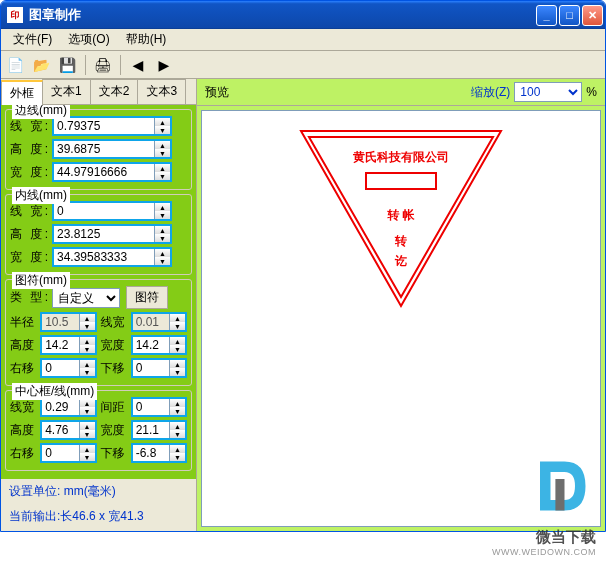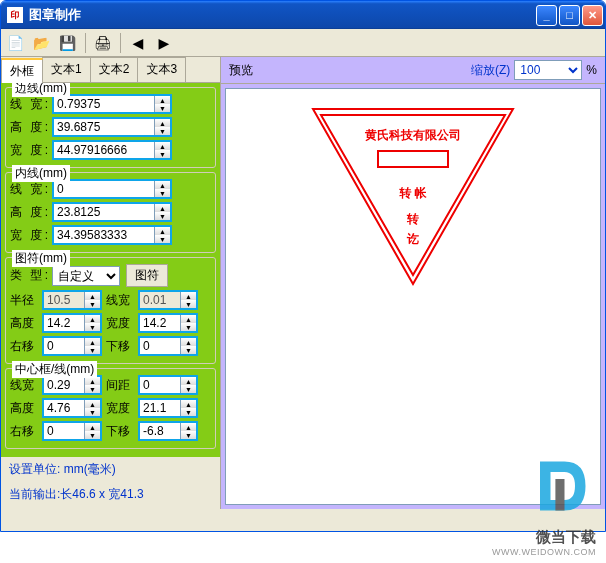--- a/index.html
+++ b/index.html
@@ -11,41 +11,41 @@
 .win-btns{display:flex;gap:2px}
 .win-btn{width:21px;height:21px;border:1px solid #fff;border-radius:3px;display:flex;align-items:center;justify-content:center;color:#fff;font-weight:bold;font-size:11px;cursor:pointer}
 .win-min,.win-max{background:linear-gradient(to bottom,#3c87ff,#1055c5)}
 .win-close{background:linear-gradient(to bottom,#ff9a8a,#e0563a)}
 .menubar{height:22px;background:#ece9d8;display:flex;align-items:center;padding:0 4px;border-bottom:1px solid #aca899}
 .menu-item{padding:2px 8px;cursor:pointer}
 .toolbar{height:28px;background:#ece9d8;border-bottom:1px solid #aca899;display:flex;align-items:center;padding:0 6px;gap:8px}
 .tb-btn{width:18px;height:18px;display:flex;align-items:center;justify-content:center;cursor:pointer;font-size:14px}
 .tb-sep{width:1px;height:20px;background:#aca899}
 .body{display:flex;height:calc(100% - 78px)}
-.left-pane{width:220px;background:#ece9d8;border-right:1px solid #aca899;height:100%}
+.left-pane{width:196px;background:#ece9d8;border-right:1px solid #aca899;height:100%}
 .tabs{display:flex;background:#ece9d8;border-bottom:1px solid #aca899}
 .tab{padding:3px 8px;border:1px solid #aca899;border-bottom:none;background:#ece9d8;margin-right:-1px;cursor:pointer;font-size:12px}
 .tab.active{background:#fff;position:relative;top:1px;border-top:2px solid #ffc73c}
 .panel{background:#84cc16;padding:4px;overflow-y:auto}
 .group{border:1px solid #d0cdb8;border-radius:3px;margin-bottom:4px;padding:6px 4px 4px;position:relative}
 .group-title{position:absolute;top:-8px;left:6px;background:#fff;padding:0 3px;font-size:12px}
 .row{display:flex;align-items:center;margin-bottom:3px}
 .row2{display:flex;align-items:center;margin-bottom:3px;gap:4px}
 .lbl{width:42px;text-align:justify;text-align-last:justify;padding-right:4px}
 .lbl2{width:28px}
 .spinner{display:flex;border:2px solid #0ea5e9;background:#fff;height:20px}
 .spinner input{border:none;outline:none;padding:1px 3px;width:100%;font-size:12px}
 .spin-btns{display:flex;flex-direction:column;border-left:1px solid #7f9db9}
 .spin-up,.spin-down{width:15px;height:9px;background:linear-gradient(#fff,#ddd);border:none;font-size:7px;line-height:7px;cursor:pointer;display:flex;align-items:center;justify-content:center}
 .spinner.w1{width:120px}
 .spinner.w2{width:60px}
 .select{border:1px solid #7f9db9;background:#fff;height:20px;padding:1px;font-size:12px;width:68px}
 .btn{border:1px solid #aca899;background:#ece9d8;padding:2px 8px;cursor:pointer;font-size:12px}
 .info-text{color:#0033cc;padding:4px 8px;font-size:12px}
-.right-pane{flex:1;background:#c4b5fd;display:flex;flex-direction:column}
+.right-pane{flex:1;background:#bef264;display:flex;flex-direction:column}
 .preview-header{display:flex;align-items:center;padding:3px 8px;border-bottom:1px solid #aca899}
 .preview-label{flex:1}
 .zoom-area{display:flex;align-items:center;gap:4px}
 .zoom-select{border:1px solid #7f9db9;background:#fff;padding:1px;width:68px;color:#0033cc;font-size:12px}
 .preview-canvas{flex:1;background:#fff;margin:4px;border:1px solid #7f9db9;position:relative;display:flex;align-items:flex-start;justify-content:center}
 .stamp{position:relative;width:240px;height:200px}
 .tri{stroke:#e00;stroke-width:2;fill:none}
 .stamp-text{fill:#e00;font-family:"SimSun";font-weight:bold}
 .watermark{position:absolute;right:10px;bottom:6px;text-align:right;opacity:0.85}
 .wm-logo{width:70px;height:70px;margin:0 auto 4px}
@@ -59,20 +59,25 @@
   <div class="titlebar">
     <div class="app-icon">印</div>
     <div class="title-text">图章制作</div>
     <div class="win-btns">
       <div class="win-btn win-min">_</div>
       <div class="win-btn win-max">□</div>
       <div class="win-btn win-close">✕</div>
     </div>
   </div>
 
+  <div class="menubar">
+    <div class="menu-item">文件(F)</div>
+    <div class="menu-item">选项(O)</div>
+    <div class="menu-item">帮助(H)</div>
+  </div>
 
   <div class="toolbar">
     <div class="tb-btn">📄</div>
     <div class="tb-btn">📂</div>
     <div class="tb-btn">💾</div>
     <div class="tb-sep"></div>
     <div class="tb-btn">🖨</div>
     <div class="tb-sep"></div>
     <div class="tb-btn">◀</div>
     <div class="tb-btn">▶</div>

